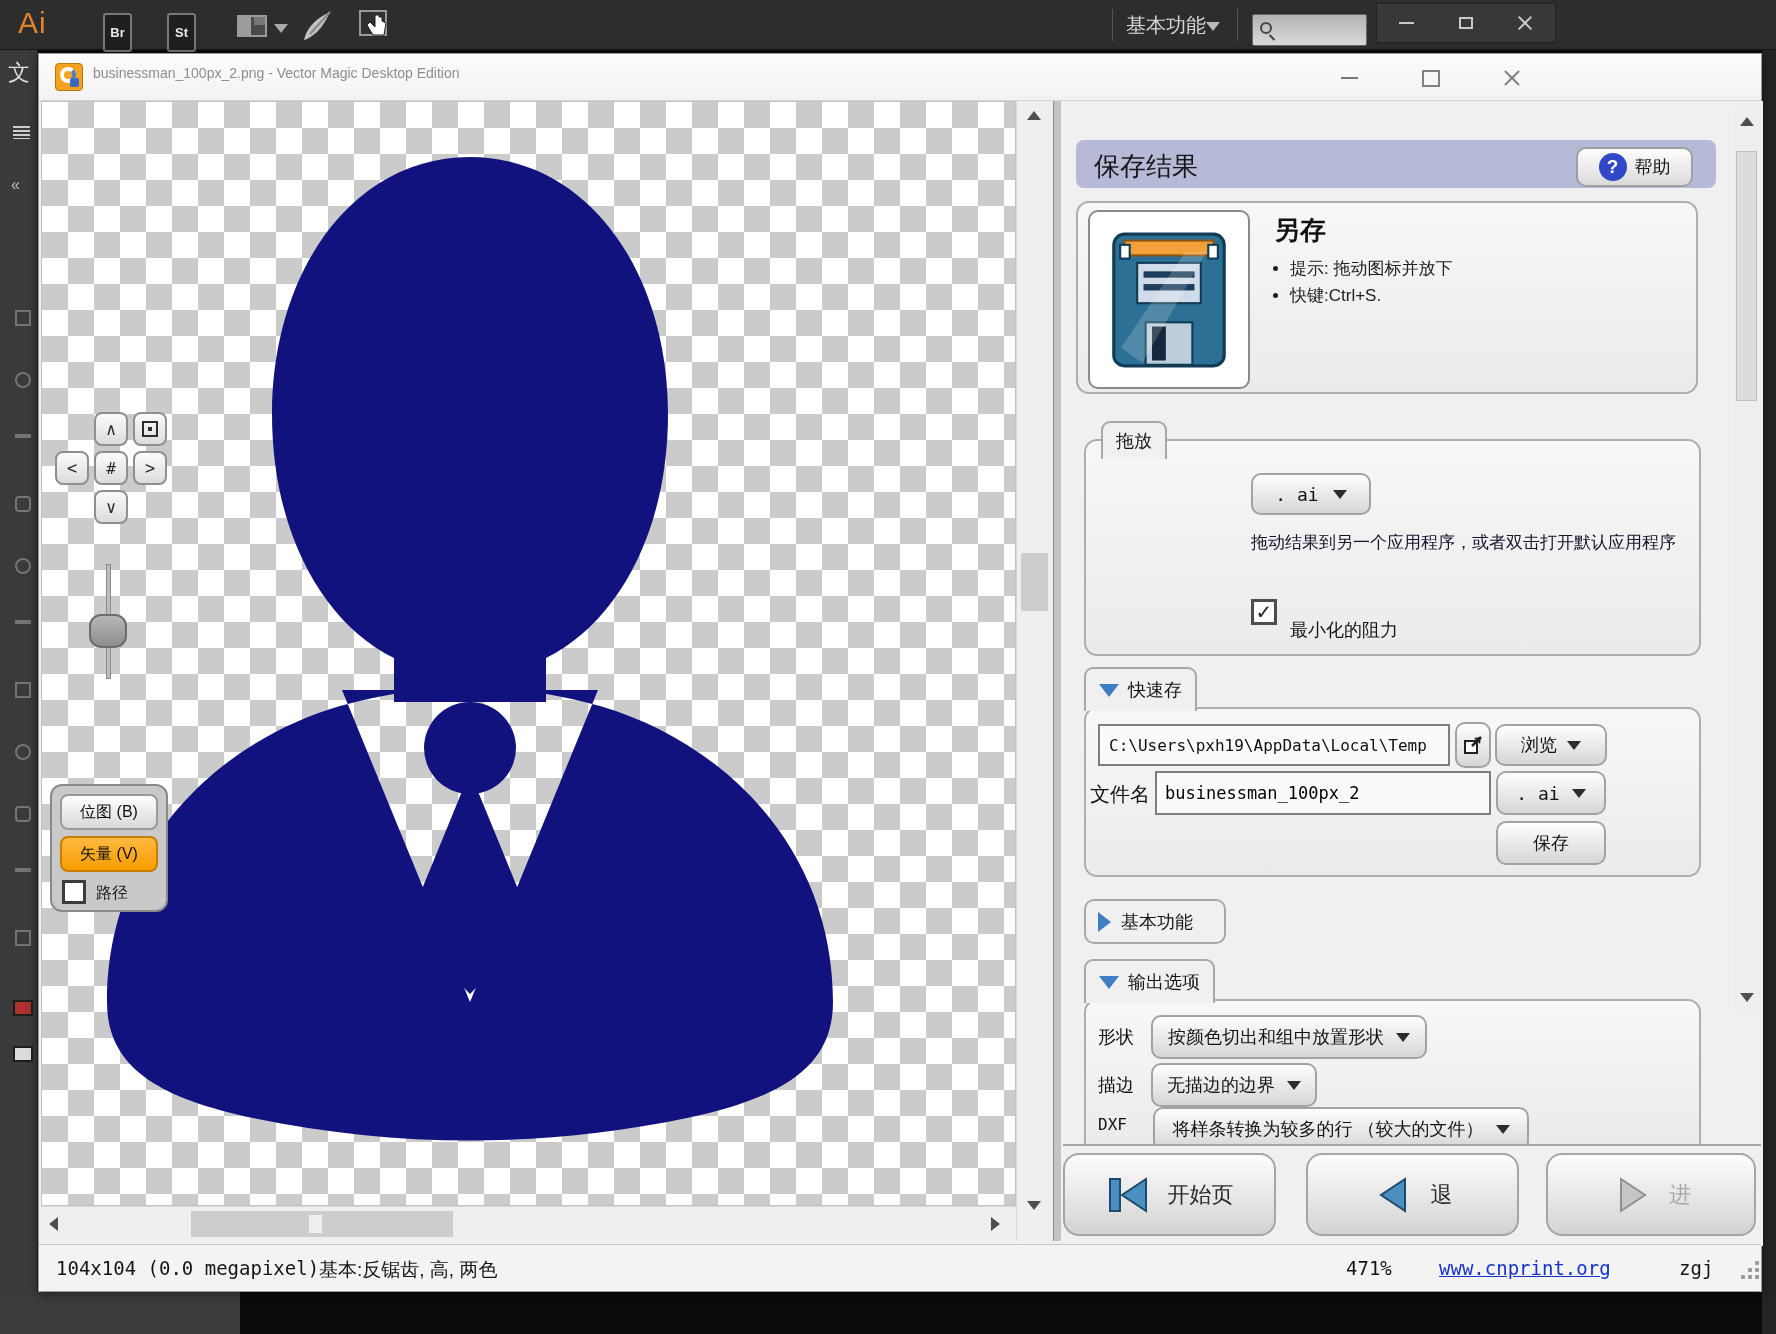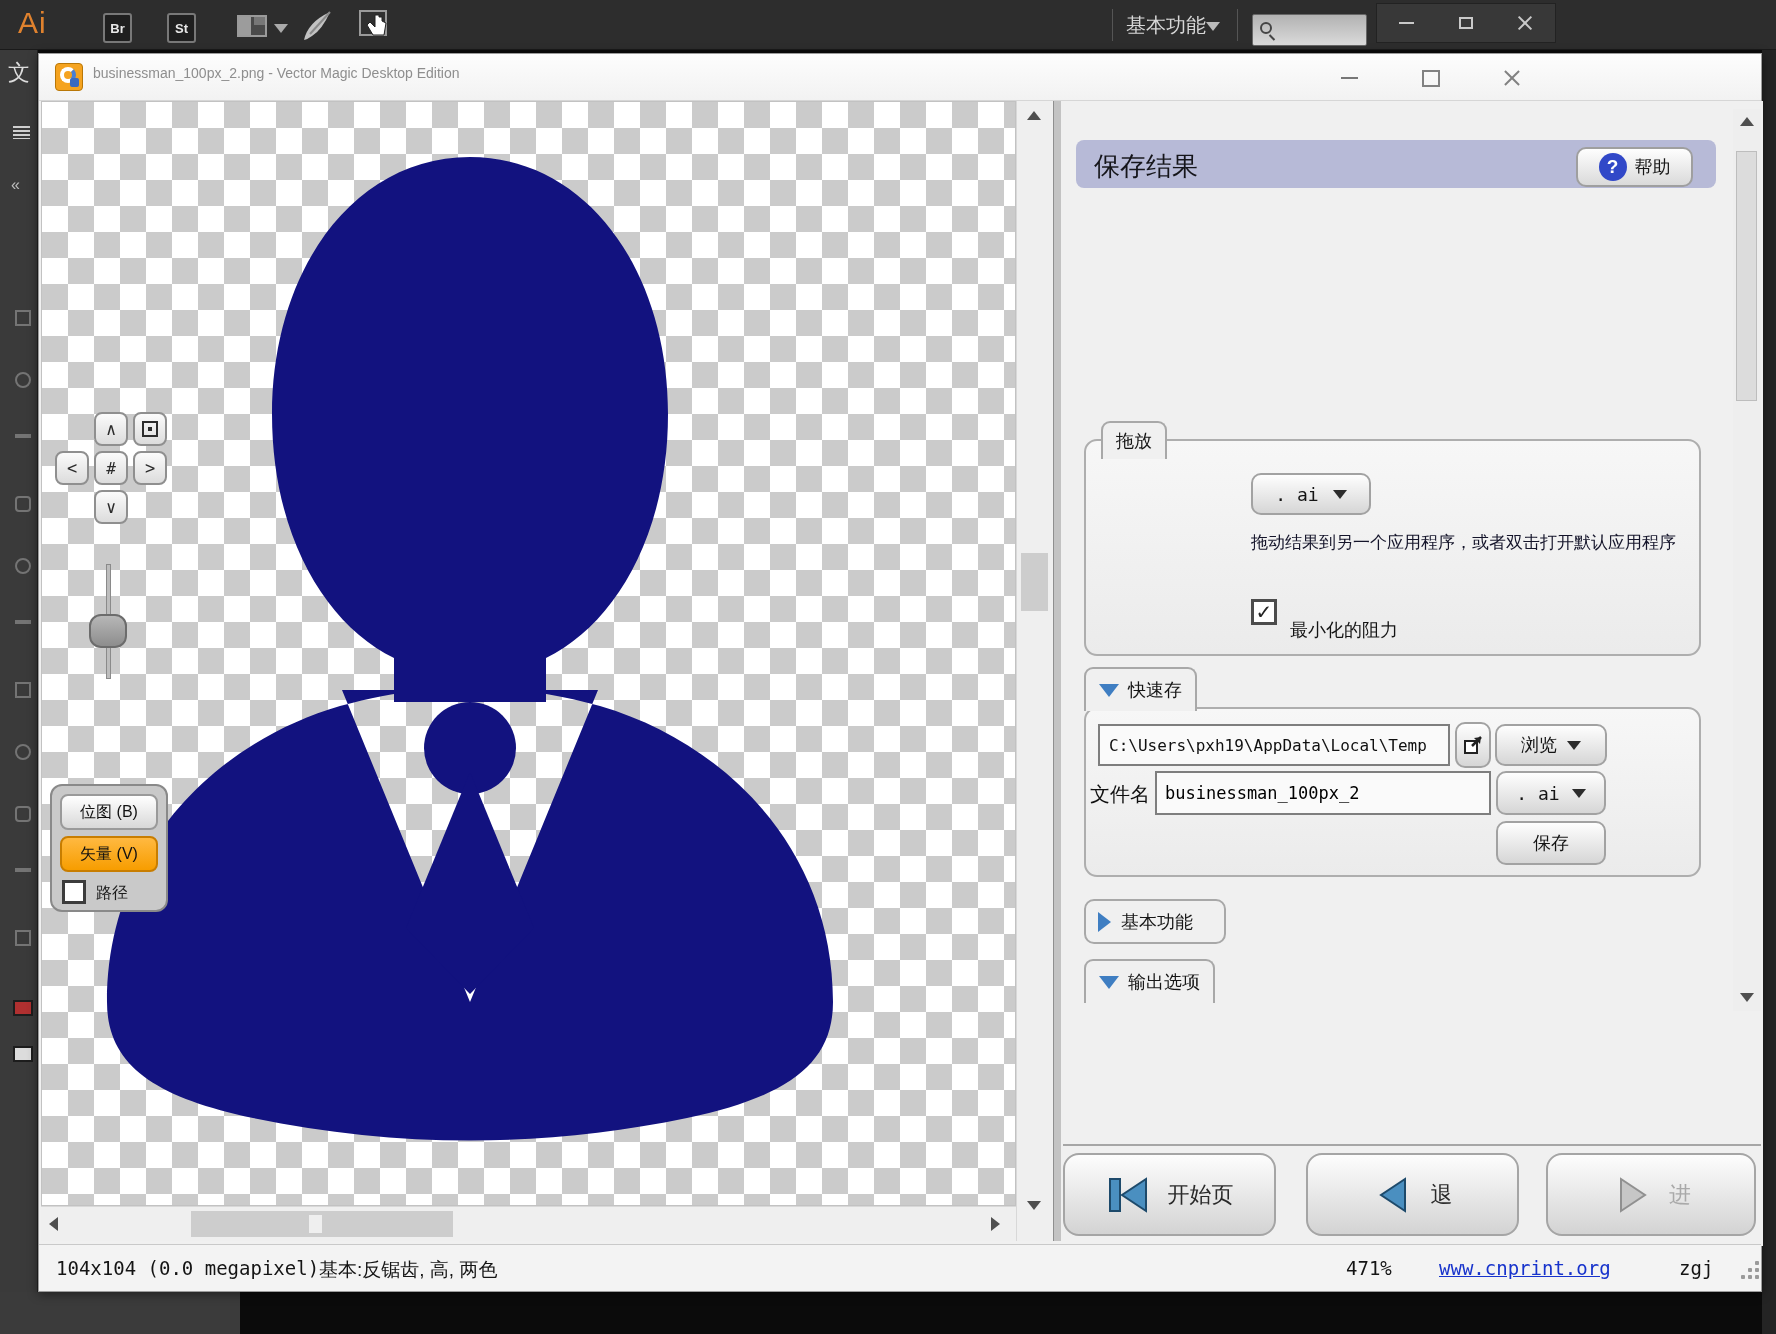--- a/index.html
+++ b/index.html
@@ -4,21 +4,21 @@
 <style>
   * { margin:0; padding:0; box-sizing:border-box; }
   body { background:#000; font-family:"Liberation Sans","DejaVu Sans",sans-serif; }
   .mono { font-family:"DejaVu Sans Mono","Liberation Mono",monospace; }
   #screen { position:relative; width:1776px; height:1334px; background:#0b0b0b; overflow:hidden; }
   .abs { position:absolute; }
 
   
   #ai-topbar { left:0; top:0; width:1776px; height:50px; background:#2d2d2d; border-bottom:1px solid #1a1a1a; }
   #ai-logo { left:18px; top:6px; font-size:30px; color:#e0822e; letter-spacing:1px; }
-  .ai-sq { width:29px; height:30px; background:#1f1f1f; border:2px solid #787878; border-radius:3px;
+  .ai-sq { width:29px; height:39px; background:#1f1f1f; border:2px solid #787878; border-radius:3px;
            color:#e8e8e8; font-size:13px; font-weight:bold; display:flex; align-items:center; justify-content:center; }
   #ai-artboard { left:237px; top:15px; width:30px; height:22px; border:2px solid #9a9a9a; background:#4a4a4a; }
   #ai-artboard .fillcell { position:absolute; left:0; top:0; width:12px; height:18px; background:#9c9c9c; }
   #ai-artboard .cell2 { position:absolute; right:0; top:0; width:11px; height:8px; background:#777; }
   .vsep { width:1px; height:32px; background:#555; top:9px; }
   #ai-workspace { left:1126px; top:12px; color:#d6d6d6; font-size:20px; }
   #ai-search { left:1252px; top:14px; width:115px; height:32px; background:linear-gradient(#b2b2b2,#dadada);
                border:1px solid #666; border-radius:2px; }
   #ai-search input { position:absolute; left:24px; top:2px; width:86px; height:26px; border:none; background:transparent; outline:none; font-size:15px; }
   .mag { position:absolute; left:7px; top:7px; width:12px; height:12px; border:2px solid #454545; border-radius:50%; }
@@ -310,20 +310,41 @@
     <div class="abs" id="panel">
 
       <div class="abs" id="p-header">
         <span class="t">保存结果</span>
         <div class="abs" id="help-btn">
           <span id="help-q">?</span>
           <span id="help-lbl">帮助</span>
         </div>
       </div>
 
+      <div class="groupbox" id="savebox">
+        <div class="abs" id="floppy-tile">
+          <svg width="118" height="138" viewBox="0 0 110 130">
+            <rect x="3" y="3" width="104" height="124" rx="10" fill="#2d7095" stroke="#123c55" stroke-width="3"></rect>
+            <rect x="13" y="9" width="84" height="14" fill="#f2a13a" stroke="#8a5510" stroke-width="2"></rect>
+            <rect x="9" y="13" width="9" height="13" fill="#ffffff" stroke="#123c55" stroke-width="2"></rect>
+            <rect x="92" y="13" width="9" height="13" fill="#ffffff" stroke="#123c55" stroke-width="2"></rect>
+            <rect x="25" y="30" width="60" height="38" fill="#cfdbe8" stroke="#123c55" stroke-width="2"></rect>
+            <rect x="31" y="38" width="48" height="6" fill="#1d3d5c"></rect>
+            <rect x="31" y="50" width="48" height="6" fill="#1d3d5c"></rect>
+            <rect x="33" y="86" width="44" height="40" fill="#bccddc" stroke="#123c55" stroke-width="2"></rect>
+            <rect x="39" y="90" width="13" height="32" fill="#15273d"></rect>
+            <path d="M10 110 L70 20 L90 20 L30 124 Z" fill="#ffffff" opacity="0.18"></path>
+          </svg>
+        </div>
+        <div class="abs" id="saveas-h">另存</div>
+        <ul class="abs" id="saveas-ul">
+          <li>提示: 拖动图标并放下</li>
+          <li>快键:Ctrl+S.</li>
+        </ul>
+      </div>
 
       <div class="tab" id="drag-tab">
         <span>拖放</span>
       </div>
       <div class="groupbox" id="dragbox">
         <div class="abs b3 mono" id="ai-dd1" style="gap:14px;">
           <span>. ai</span>
           <span class="ddarrow"></span>
         </div>
         <div class="abs" id="drag-desc">拖动结果到另一个应用程序，或者双击打开默认应用程序</div>
@@ -363,20 +384,37 @@
 
       <div class="abs" id="bitmap-tab">
         <span class="tb-r"></span>
         <span>基本功能</span>
       </div>
 
       <div class="tab" id="out-tab">
         <span class="tb-d"></span>
         <span>输出选项</span>
       </div>
+      <div class="groupbox" id="outbox">
+        <span class="orow-lbl" style="left:12px;top:24px;">形状</span>
+        <div class="abs b3" id="dd-shape">
+          <span>按颜色切出和组中放置形状</span>
+          <span class="ddarrow"></span>
+        </div>
+        <span class="orow-lbl" style="left:12px;top:72px;">描边</span>
+        <div class="abs b3" id="dd-stroke">
+          <span>无描边的边界</span>
+          <span class="ddarrow"></span>
+        </div>
+        <span class="orow-lbl mono" style="left:12px;top:114px;font-size:16px;">DXF</span>
+        <div class="abs b3" id="dd-dxf">
+          <span>将样条转换为较多的行 （较大的文件）</span>
+          <span class="ddarrow"></span>
+        </div>
+      </div>
 
       <div class="abs" id="div-h"></div>
 
       <div class="navbtn" style="left:2px;width:213px;">
         <svg width="44" height="40" viewBox="0 0 44 40">
           <rect x="4" y="4" width="10" height="32" fill="#4a8fc0" stroke="#1d4a6b" stroke-width="2"></rect>
           <polygon points="40,4 16,20 40,36" fill="#4a8fc0" stroke="#1d4a6b" stroke-width="2"></polygon>
         </svg>
         <span>开始页</span>
       </div>

